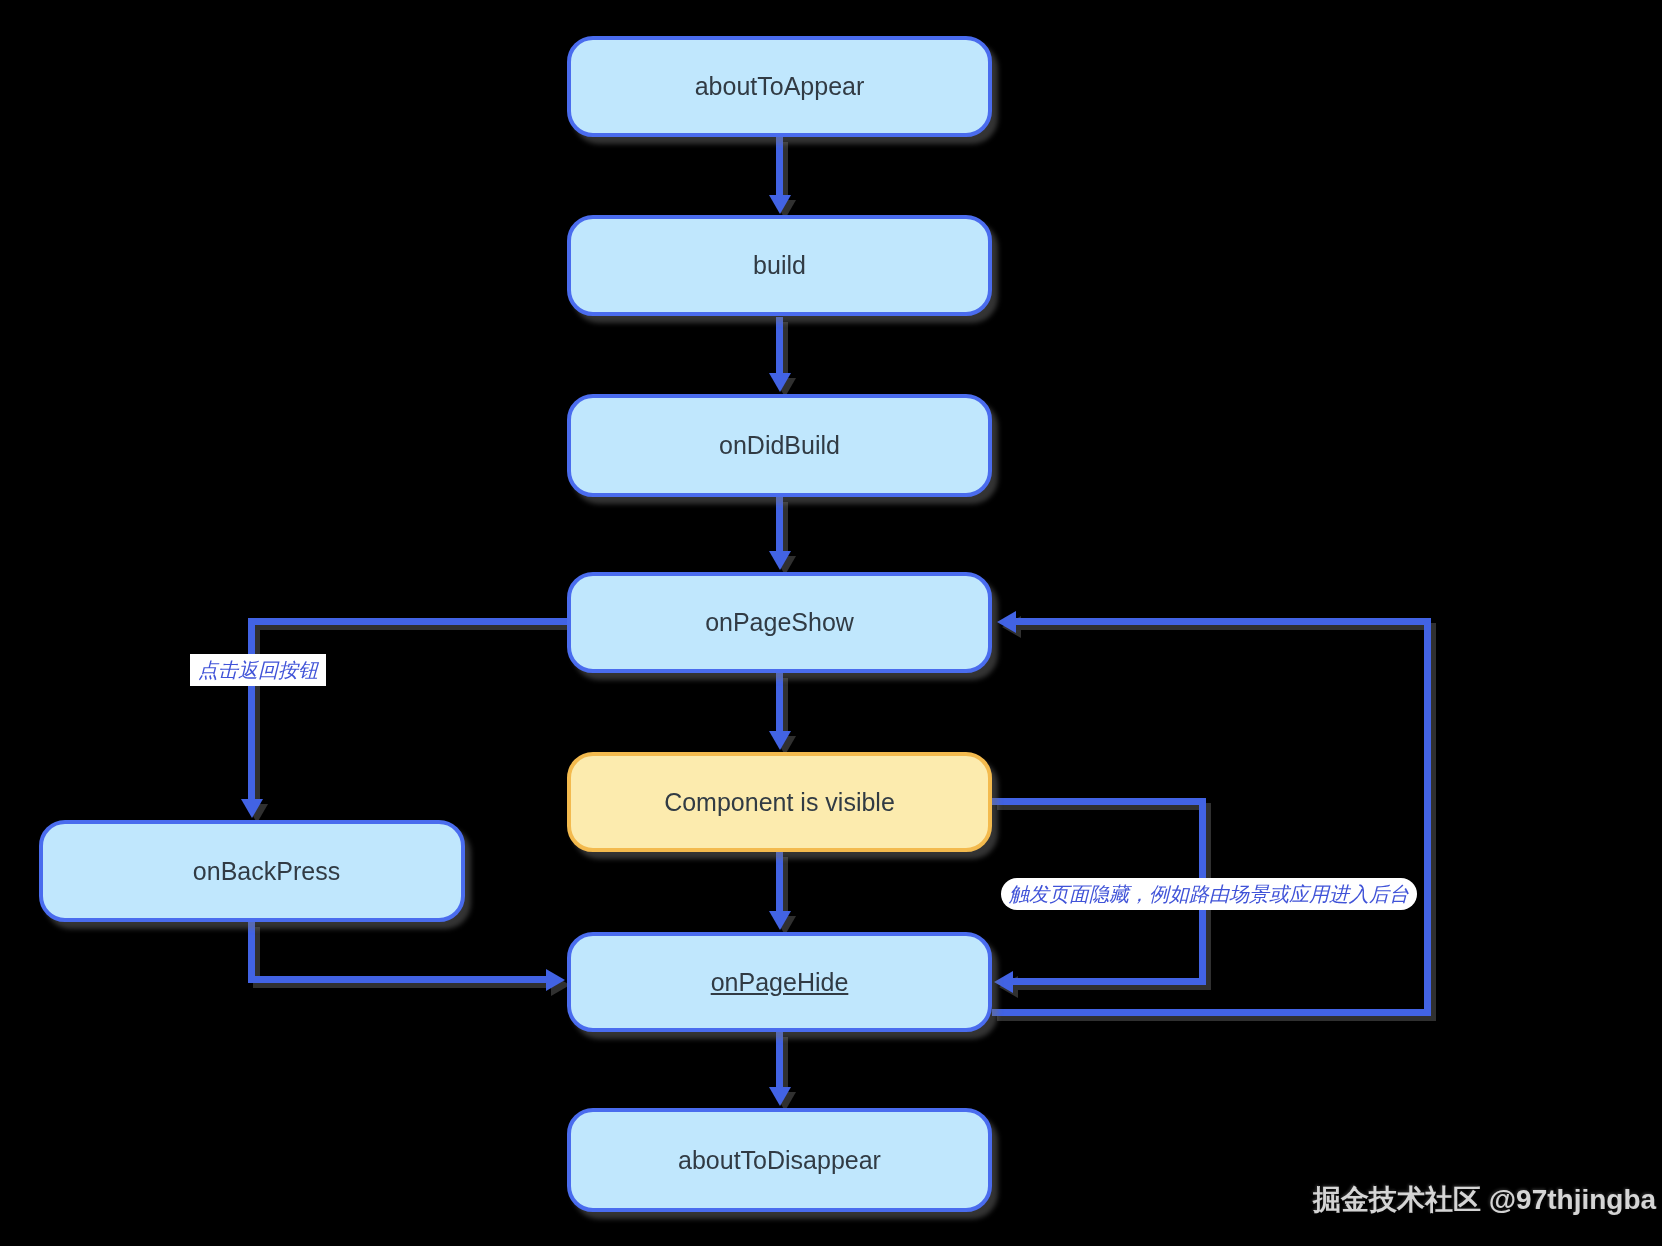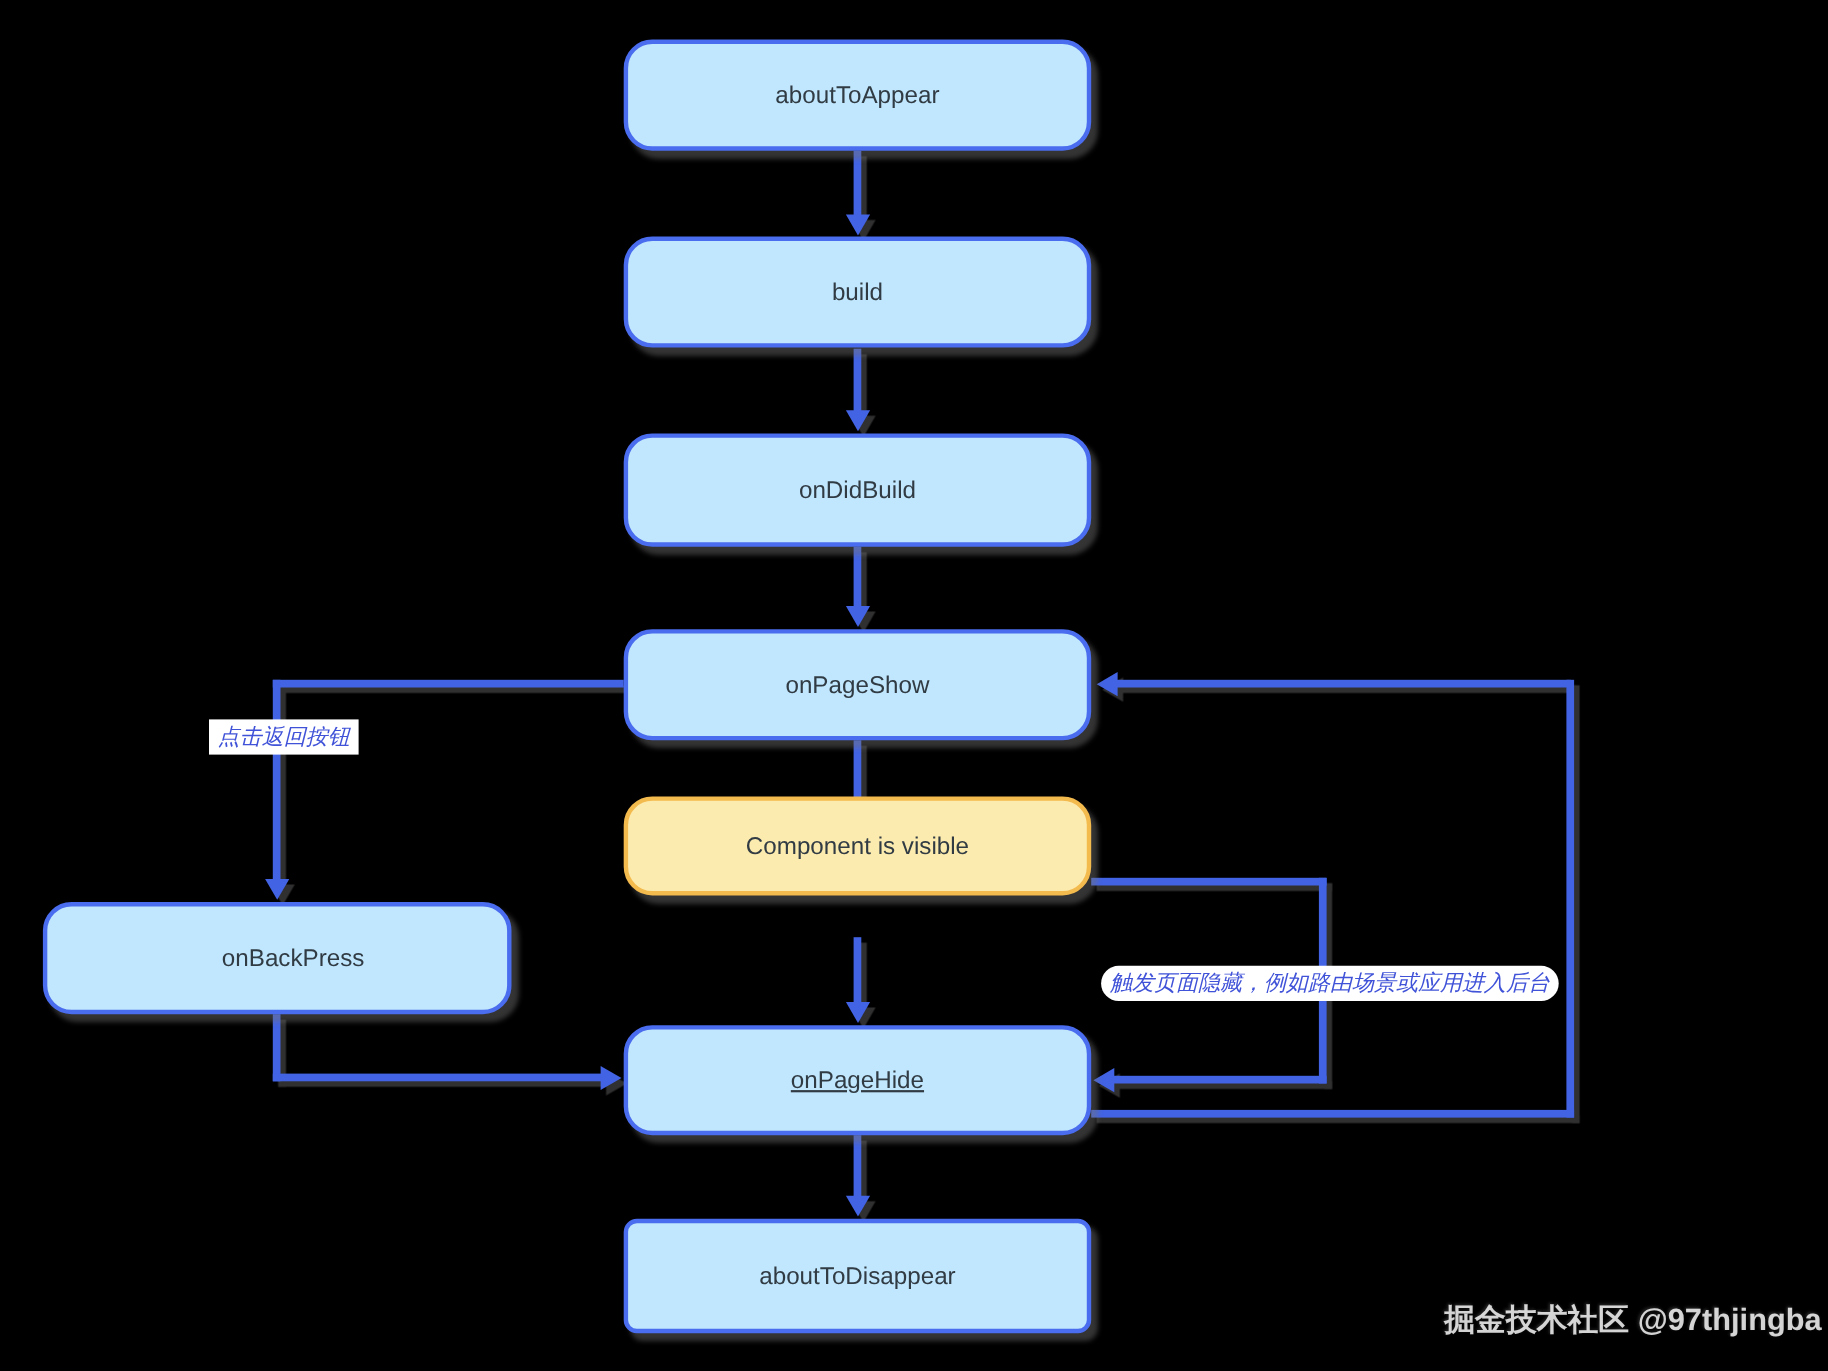--- a/index.html
+++ b/index.html
@@ -4,21 +4,21 @@
 <style>
   html,body{margin:0;padding:0;background:#000;}
   .canvas{
     position:relative;width:1662px;height:1246px;background:#000;
     overflow:hidden;font-family:"Liberation Sans","DejaVu Sans",sans-serif;
   }
   .node{
     position:absolute;left:567px;width:425px;height:101px;
     box-sizing:border-box;background:#c0e7fd;border:4px solid #4a6cee;
     border-radius:26px;display:flex;align-items:center;justify-content:center;
-    color:#313b44;font-size:22px;
+    color:#313b44;font-size:25px;
     box-shadow:6px 7px 5px rgba(115,115,115,0.45);
   }
   .node.yellow{background:#fcebae;border-color:#f3ba4e;}
   .edge{position:absolute;inset:0;filter:drop-shadow(5px 5px 0 rgba(120,120,120,0.40));pointer-events:none;}
   .hline,.vline{position:absolute;background:#4263e4;}
   .hline{height:7px;}
   .vline{width:7px;}
   .arr{position:absolute;width:0;height:0;}
   .arr.down{border-left:11px solid transparent;border-right:11px solid transparent;border-top:19px solid #4263e4;}
   .arr.right{border-top:11px solid transparent;border-bottom:11px solid transparent;border-left:19px solid #4263e4;}
@@ -94,27 +94,27 @@
     </div>
   <div class="node" style="top:215px;">
       <span>build</span>
     </div>
   <div class="node" style="top:394px;height:103px;">
       <span>onDidBuild</span>
     </div>
   <div class="node" style="top:572px;">
       <span>onPageShow</span>
     </div>
-  <div class="node yellow" style="top:724px;height:90px;">
+  <div class="node yellow" style="top:752px;height:100px;">
       <span>Component is visible</span>
     </div>
   <div class="node" style="top:932px;height:100px;text-decoration:underline;">
       <span>onPageHide</span>
     </div>
-  <div class="node" style="top:1108px;height:104px;border-radius:12px;">
+  <div class="node" style="top:1108px;height:104px;">
       <span>aboutToDisappear</span>
     </div>
   <div class="node" style="left:39px;top:820px;width:426px;height:102px;padding-left:29px;">
       <span>onBackPress</span>
     </div>
 
   <div class="edge-label" style="left:190px;top:654px;">点击返回按钮</div>
   <div class="edge-label" style="left:1001px;top:878px;border-radius:16px;">触发页面隐藏，例如路由场景或应用进入后台</div>
 
   <div class="watermark">掘金技术社区 @97thjingba</div>

